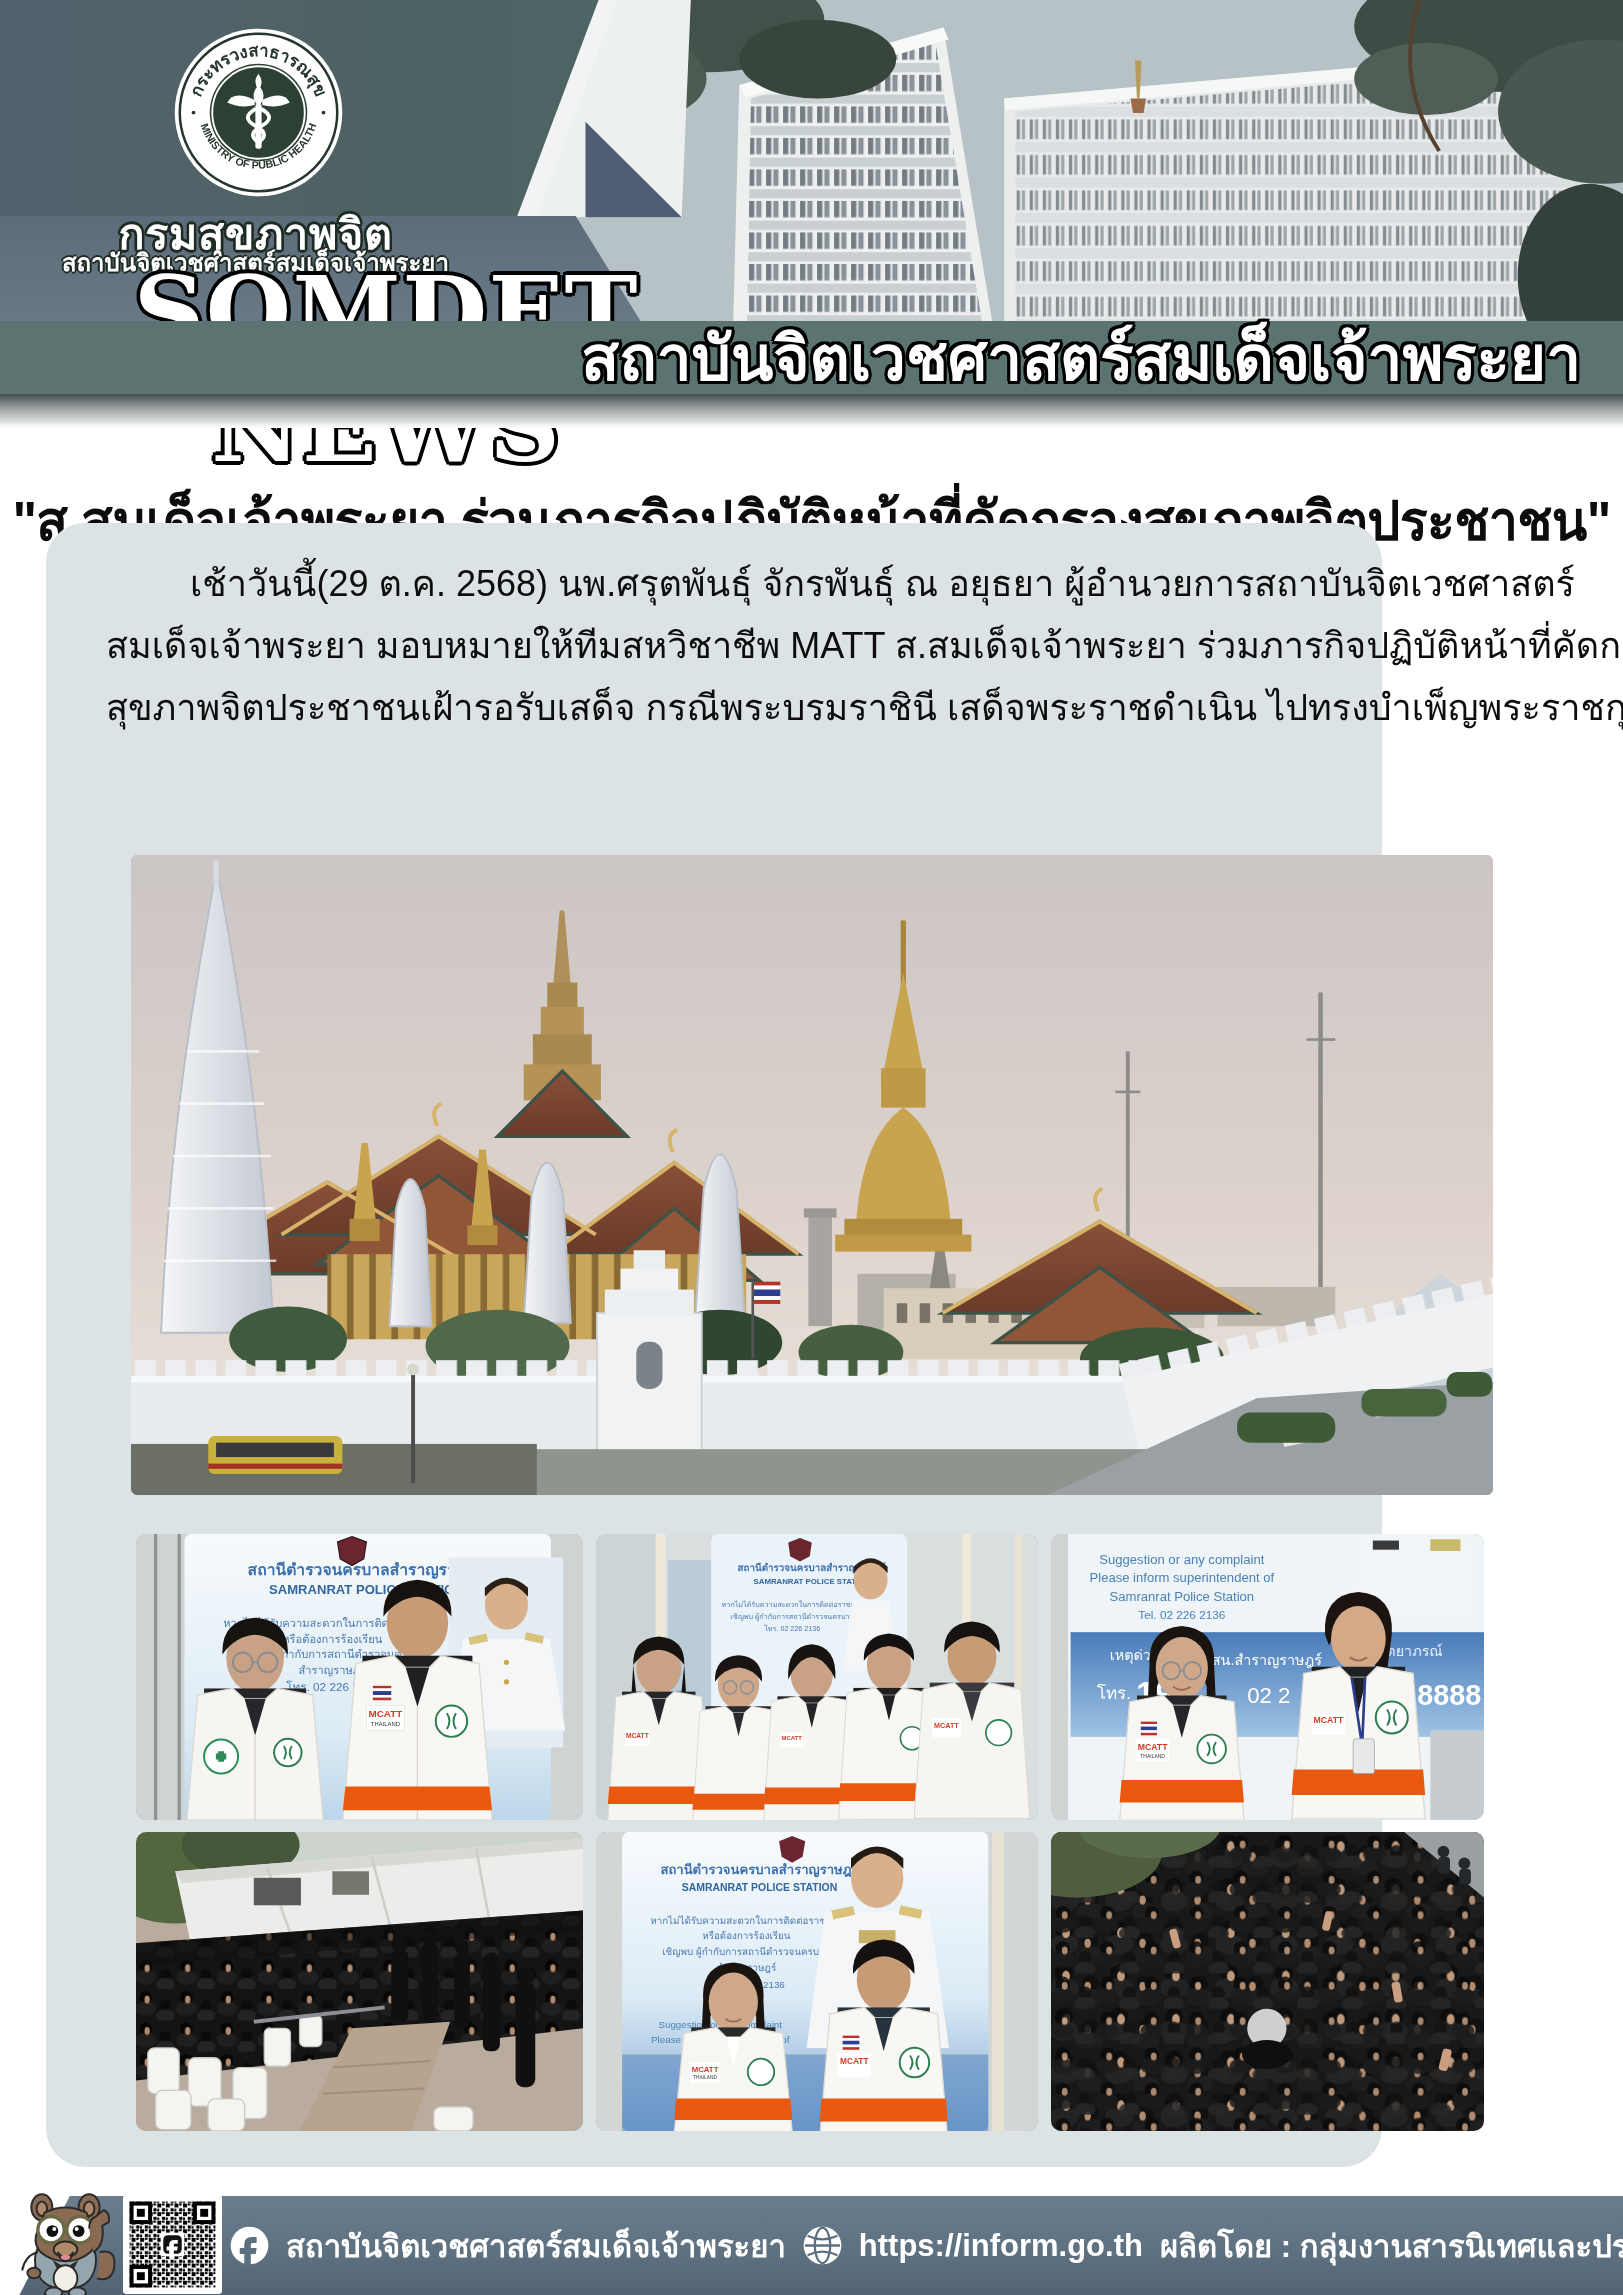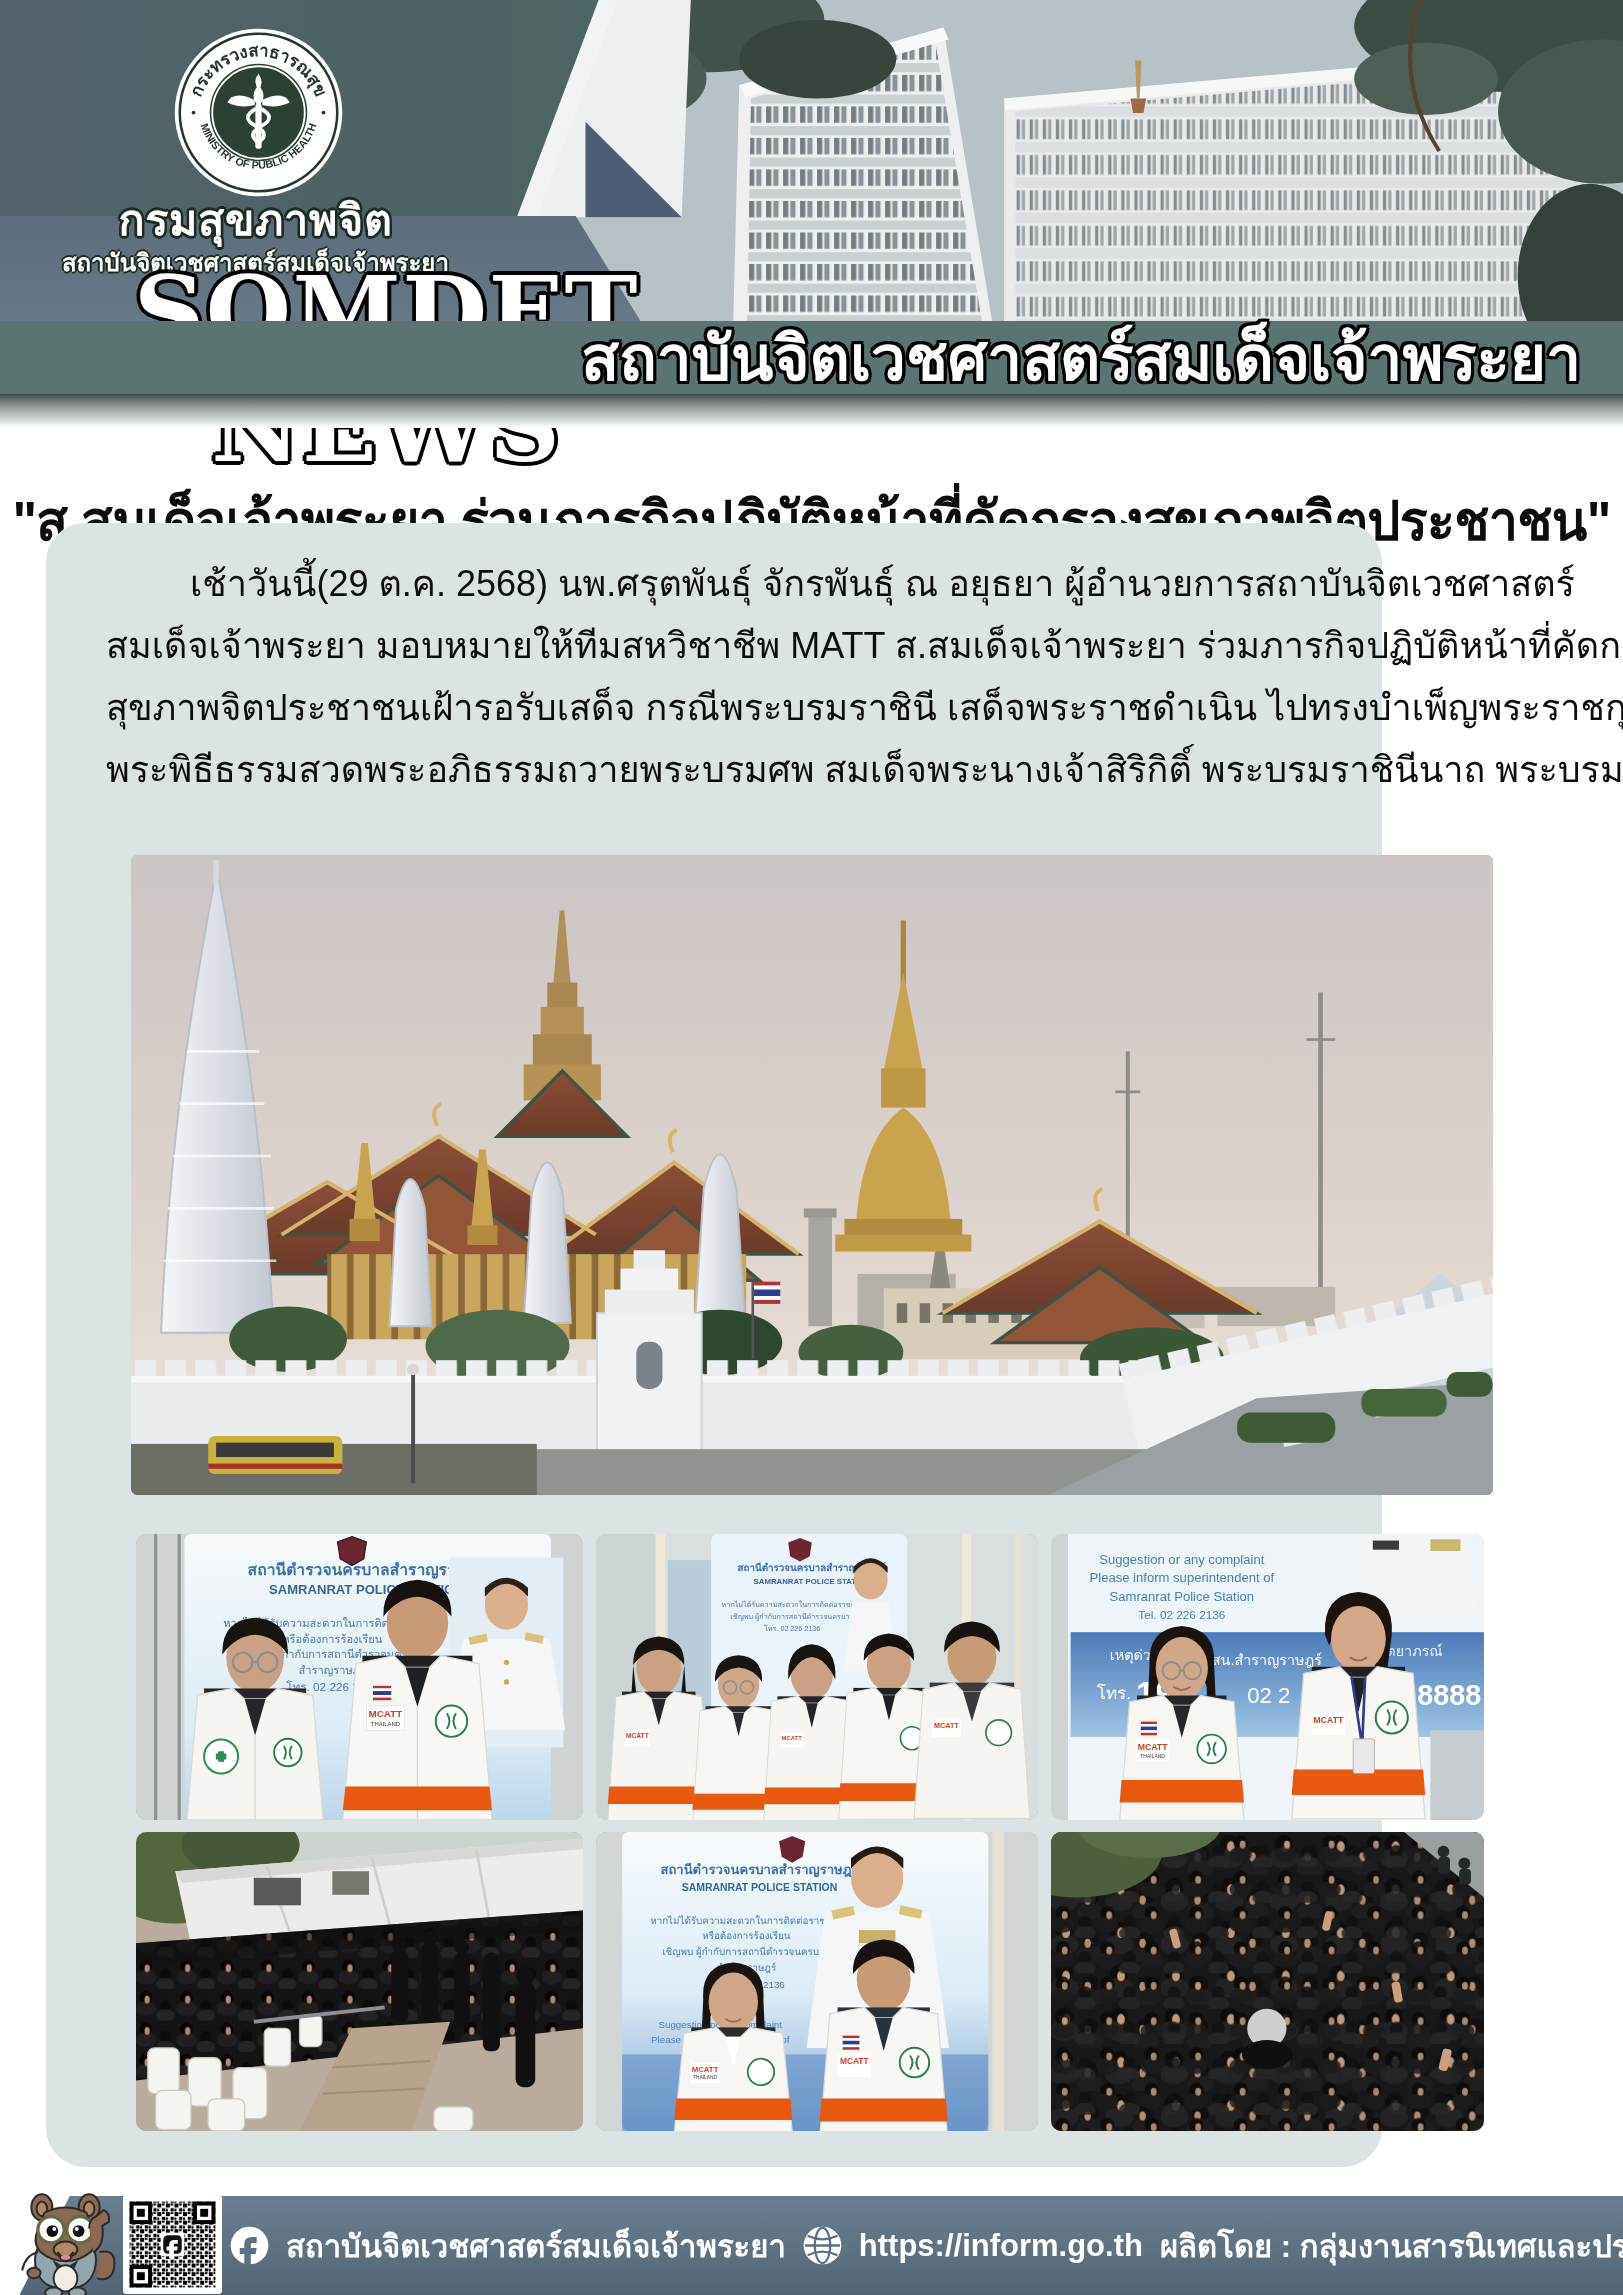--- a/index.html
+++ b/index.html
@@ -7,21 +7,21 @@
   body{width:1623px;height:2295px;position:relative;overflow:hidden;
        font-family:"Liberation Sans","DejaVu Sans",sans-serif;}
   .abs{position:absolute;}
   
   .header{left:0;top:0;width:1623px;height:394px;}
   .hdr-photo{left:543px;top:0;width:1080px;height:394px;}
   .hdr-photo svg{display:block;width:100%;height:100%;}
   .hdr-shapes{left:0;top:0;width:1623px;height:394px;pointer-events:none;}
   .seal{left:171px;top:25px;width:175px;height:175px;}
   .seal svg{width:100%;height:100%;display:block;}
-  .dept{left:56px;top:186px;width:399px;text-align:center;color:#fff;
+  .dept{left:56px;top:200px;width:399px;text-align:center;color:#fff;
         font-size:43px;font-weight:bold;letter-spacing:0.7px;
         text-shadow:2.6px 0 #1e2b22,-2.6px 0 #1e2b22,0 2.6px #1e2b22,0 -2.6px #1e2b22,
                     2px 2px #1e2b22,-2px -2px #1e2b22,2px -2px #1e2b22,-2px 2px #1e2b22;}
   .dept-sub{left:29.4px;top:243px;width:452px;text-align:center;color:#fff;
         font-size:24px;font-weight:bold;
         text-shadow:2px 0 #1e2b22,-2px 0 #1e2b22,0 2px #1e2b22,0 -2px #1e2b22,
                     1.3px 1.3px #1e2b22,-1.3px -1.3px #1e2b22;}
   .news-title{left:9.8px;top:254px;width:753px;text-align:center;color:#fff;
         font-family:"DejaVu Serif","Liberation Serif",serif;font-weight:bold;
         font-size:98px;letter-spacing:1.3px;word-spacing:25px;
@@ -171,21 +171,20 @@
 <div class="abs band-shadow"></div>
 
 <h1 class="abs headline">"ส.สมเด็จเจ้าพระยา ร่วมภารกิจปฏิบัติหน้าที่คัดกรองสุขภาพจิตประชาชน"</h1>
 
 <div class="abs panel">
 
   <div class="abs article">
     <div class="ln first">เช้าวันนี้(29 ต.ค. 2568) นพ.ศรุตพันธุ์ จักรพันธุ์ ณ อยุธยา ผู้อำนวยการสถาบันจิตเวชศาสตร์</div>
     <div class="ln">สมเด็จเจ้าพระยา มอบหมายให้ทีมสหวิชาชีพ MATT ส.สมเด็จเจ้าพระยา ร่วมภารกิจปฏิบัติหน้าที่คัดกรอง</div>
     <div class="ln">สุขภาพจิตประชาชนเฝ้ารอรับเสด็จ กรณีพระบรมราชินี เสด็จพระราชดำเนิน ไปทรงบำเพ็ญพระราชกุศล</div>
-    <div class="ln">พระพิธีธรรมสวดพระอภิธรรมถวายพระบรมศพ สมเด็จพระนางเจ้าสิริกิติ์ พระบรมราชินีนาถ พระบรม</div>
   </div>
 
   <figure class="ph temple abs" style="margin:0">
     <svg viewBox="0 0 2081 978" preserveAspectRatio="none">
       <defs>
         <linearGradient id="skyT" x1="0" y1="0" x2="0" y2="1">
           <stop offset="0" stop-color="#cbc5c4"></stop>
             <stop offset="0.55" stop-color="#ddd3cc"></stop>
             <stop offset="1" stop-color="#ece5dc"></stop>
         </linearGradient>

